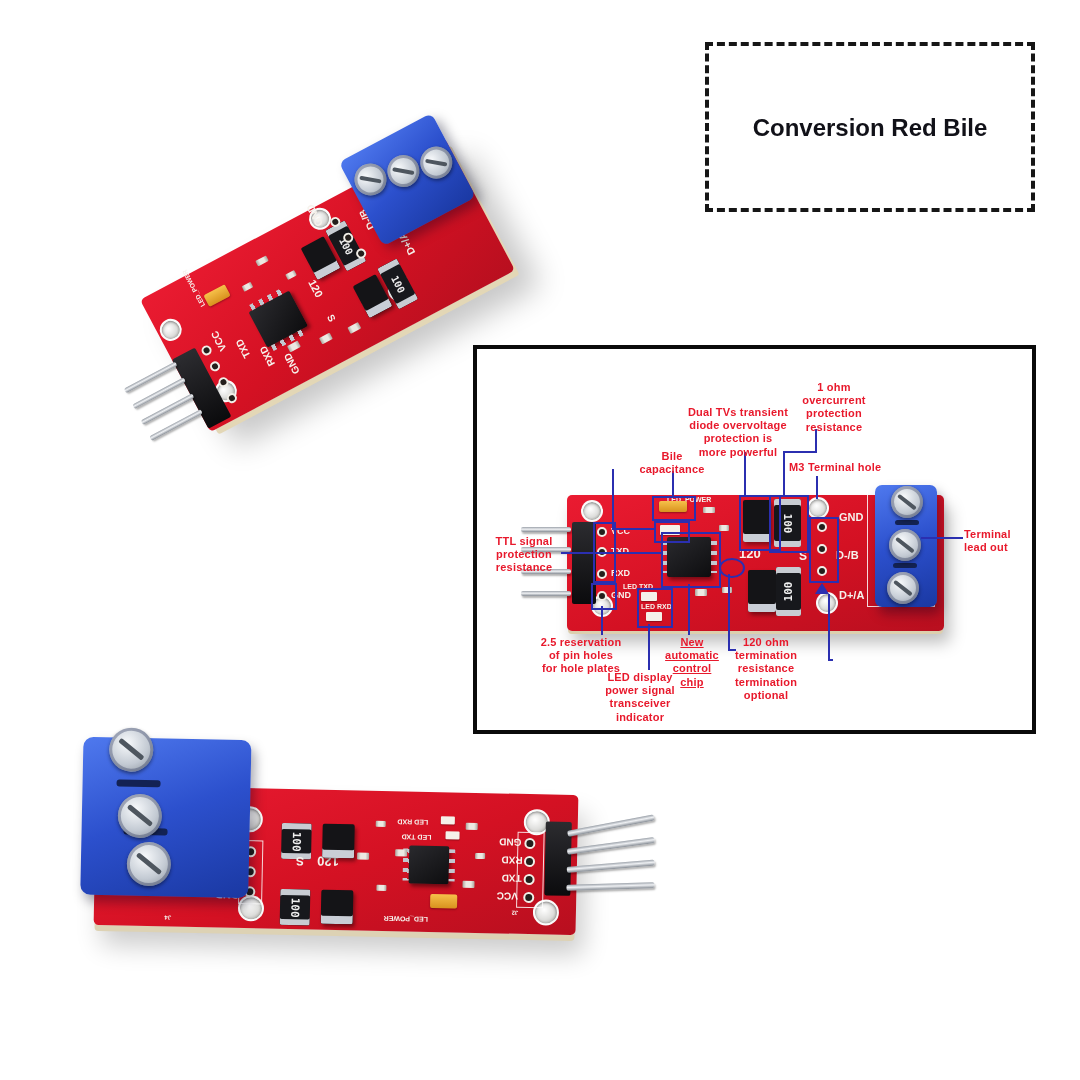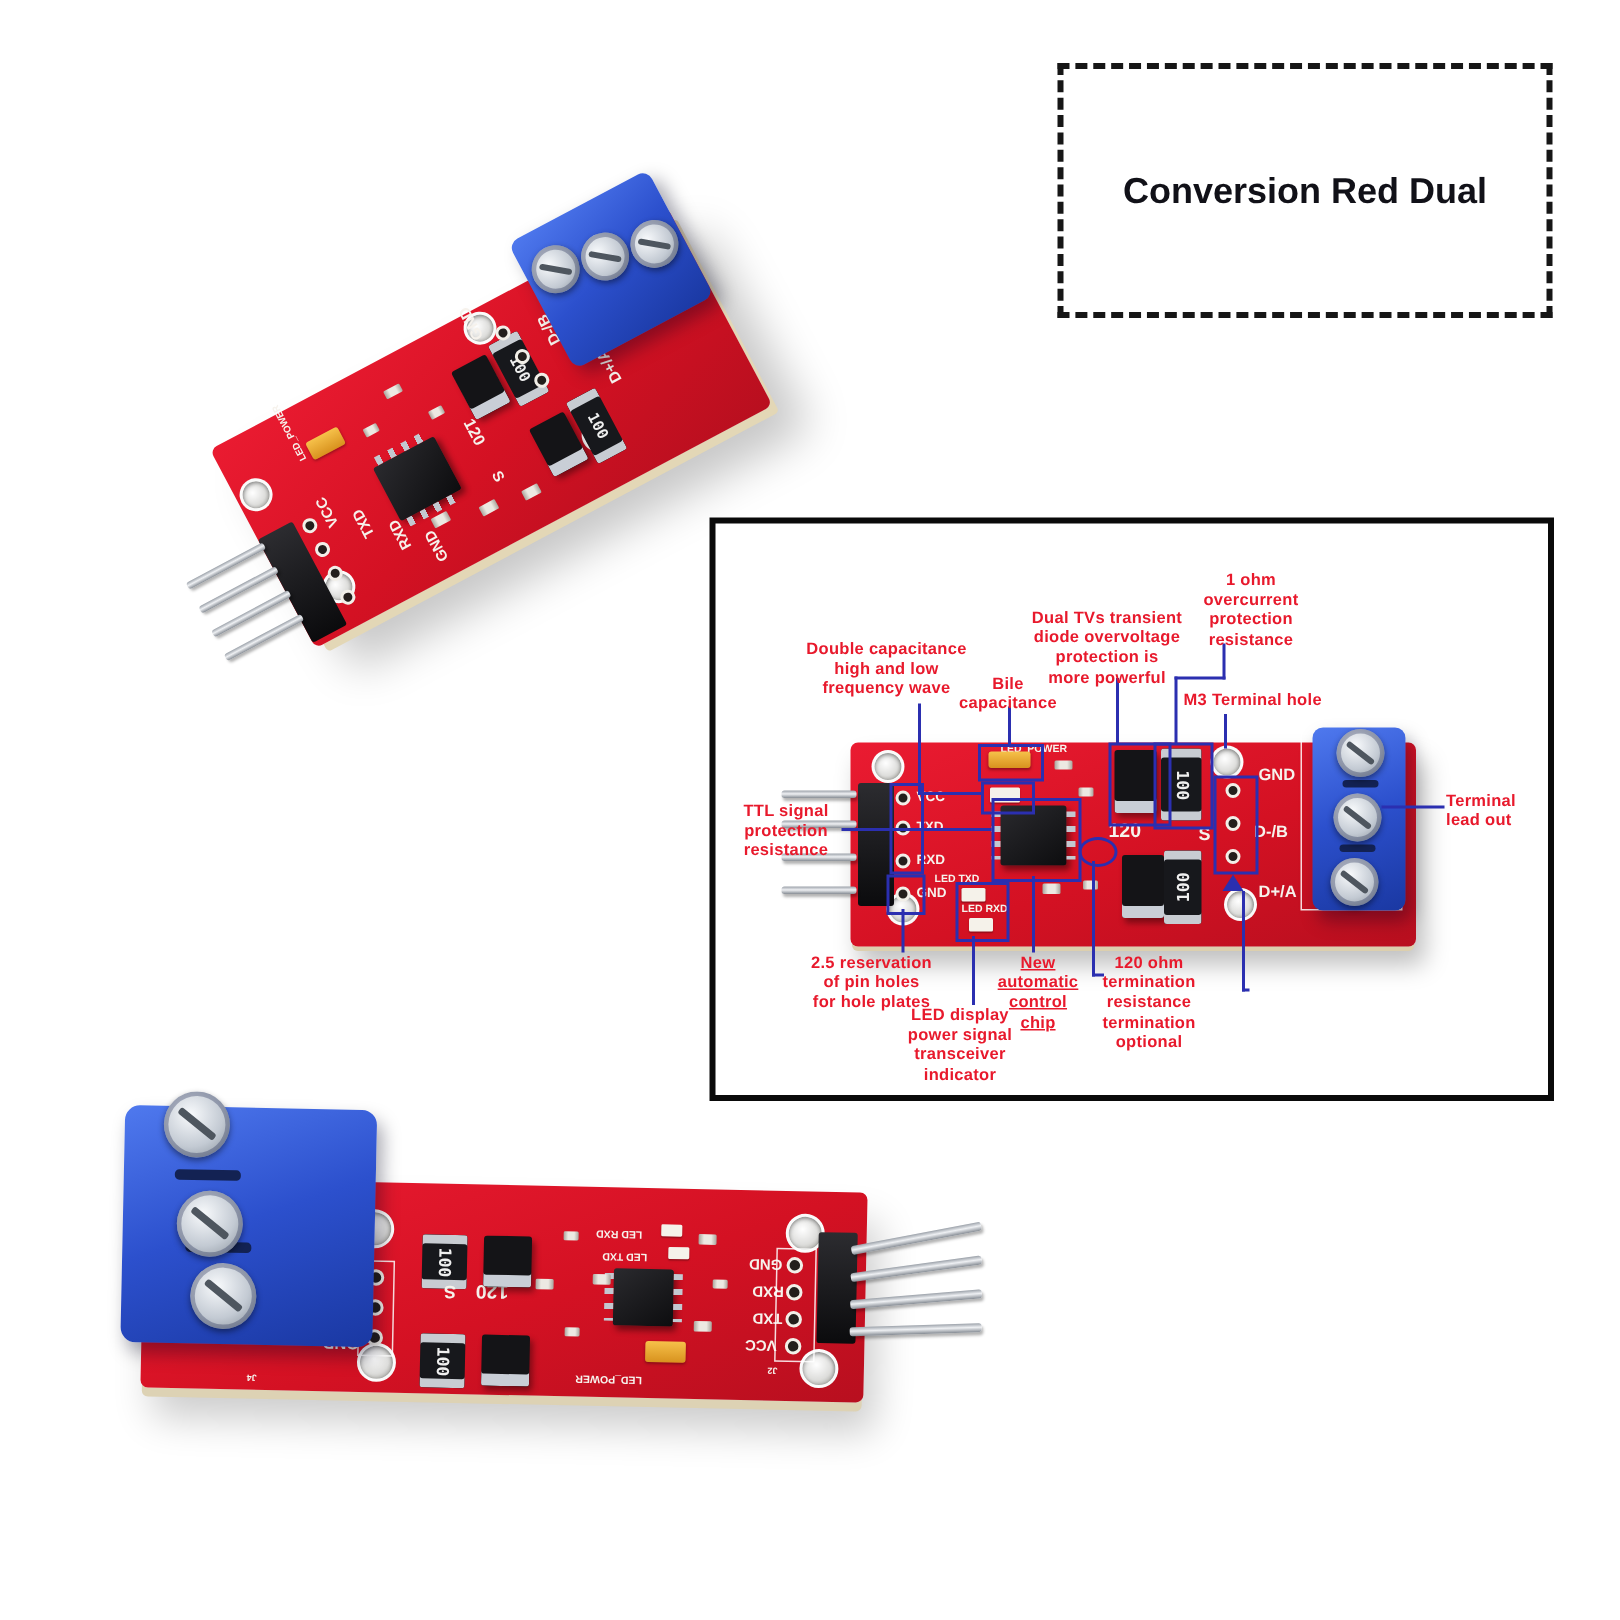--- a/index.html
+++ b/index.html
@@ -126,21 +126,21 @@
             <div class="slot"></div>
           </div>
         <div class="screw" style="left:70px;top:30px;width:32px;height:32px;">
             <div class="slot"></div>
           </div>
       </div>
     </div>
   </div>
 
   <div class="title-box">
-    <div class="title-line">Conversion Red Dual</div>
+    <div class="title-line">Conversion Red Bile</div>
   </div>
 
   <div class="diagram-box">
 
     <div class="pcb" style="left:90px;top:146px;width:377px;height:136px;box-shadow:0 4px 0 -1px #dccfae, 6px 12px 16px rgba(0,0,0,.25);">
       <div class="hole" style="left:14px;top:5px;width:22px;height:22px;"></div>
       <div class="hole" style="left:24px;top:100px;width:22px;height:22px;"></div>
       <div class="hole" style="left:240px;top:2px;width:22px;height:22px;"></div>
       <div class="hole" style="left:249px;top:97px;width:22px;height:22px;"></div>
 
@@ -232,23 +232,20 @@
     <div class="cline" style="left:84px;top:203px;width:100px;height:2px;"></div>
     <div class="cline" style="left:444px;top:188px;width:42px;height:2px;"></div>
     <div class="cline" style="left:124px;top:257px;width:2px;height:29px;"></div>
     <div class="cline" style="left:171px;top:275px;width:2px;height:46px;"></div>
     <div class="cline" style="left:211px;top:235px;width:2px;height:51px;"></div>
     <div class="cline" style="left:251px;top:225px;width:2px;height:77px;"></div>
     <div class="cline" style="left:251px;top:300px;width:8px;height:2px;"></div>
     <div class="cline" style="left:351px;top:245px;width:2px;height:67px;"></div>
     <div class="cline" style="left:351px;top:310px;width:5px;height:2px;"></div>
 
-    <div class="callout" style="left:46px;top:78px;width:136px;">Double capacitance
-high and low
-frequency wave</div>
     <div class="callout" style="left:150px;top:101px;width:90px;">Bile
 capacitance</div>
     <div class="callout" style="left:194px;top:57px;width:134px;">Dual TVs transient
 diode overvoltage
 protection is
 more powerful</div>
     <div class="callout" style="left:318px;top:32px;width:78px;">1 ohm
 overcurrent
 protection
 resistance</div>

